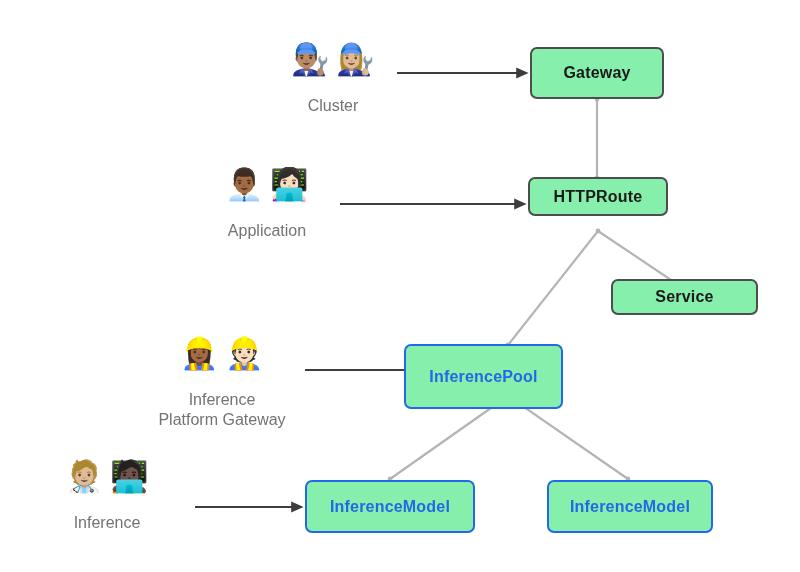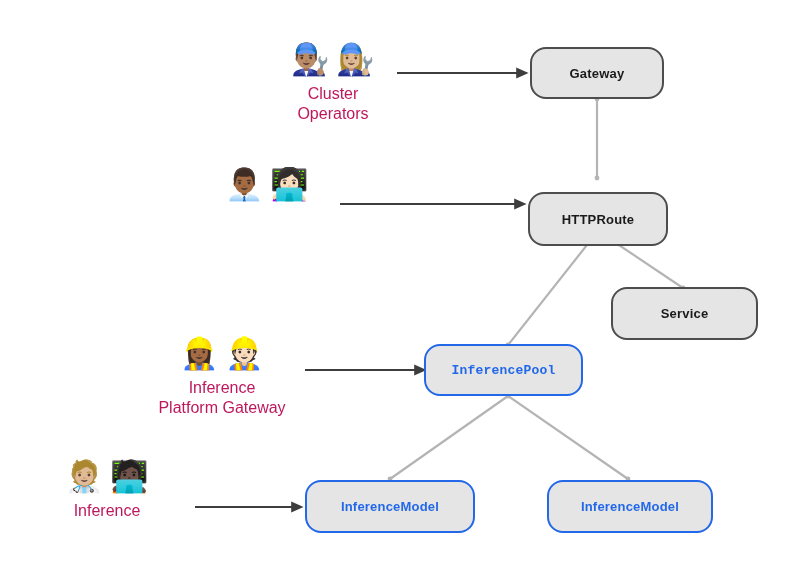--- a/index.html
+++ b/index.html
@@ -17,27 +17,27 @@
   }
   .edge-layer {
     position: absolute;
     left: 0;
     top: 0;
     z-index: 0;
   }
   .node {
     position: absolute;
     z-index: 2;
-    background: #e5e5e5;
-    border-radius: 16px;
+    background: #86efac;
+    border-radius: 7px;
     display: flex;
     align-items: center;
     justify-content: center;
     font-weight: bold;
-    font-size: 13px;
+    font-size: 16px;
     box-sizing: border-box;
     letter-spacing: 0.2px;
   }
   .node.dark {
     border: 2px solid #4d4d4d;
     color: #1a1a1a;
   }
   .node.blue {
     border: 2px solid #2268e8;
     color: #2268e8;
@@ -52,22 +52,22 @@
     font-size: 31px;
     line-height: 44px;
     white-space: nowrap;
   }
   .actor .emojis span {
     margin: 0 3px;
   }
   .actor .actor-label {
     font-size: 16px;
     line-height: 20px;
-    color: #be185d;
-    margin-top: 2px;
+    color: #737373;
+    margin-top: 14px;
   }
 </style>
 </head>
 <body>
 
 <div class="canvas">
 
   <svg class="edge-layer" width="800" height="572" viewBox="0 0 800 572">
     <defs>
       <marker id="arrowhead" markerWidth="6.4" markerHeight="6" refX="0.4" refY="3" orient="auto" markerUnits="strokeWidth">
@@ -98,55 +98,55 @@
       <line x1="340" y1="204" x2="515" y2="204" marker-end="url(#arrowhead)"></line>
       <line x1="305" y1="370" x2="415" y2="370" marker-end="url(#arrowhead)"></line>
       <line x1="195" y1="507" x2="292" y2="507" marker-end="url(#arrowhead)"></line>
     </g>
   </svg>
 
   <div class="node dark" style="left:530px; top:47px; width:134px; height:52px;">
     <span>Gateway</span>
   </div>
 
-  <div class="node dark" style="left:528px; top:192px; width:140px; height:54px;">
+  <div class="node dark" style="left:528px; top:177px; width:140px; height:39px;">
     <span>HTTPRoute</span>
   </div>
 
-  <div class="node dark" style="left:611px; top:287px; width:147px; height:53px;">
+  <div class="node dark" style="left:611px; top:279px; width:147px; height:36px;">
     <span>Service</span>
   </div>
 
-  <div class="node blue" style="left:424px; top:344px; width:159px; height:52px;font-family:Liberation Mono, monospace;">
+  <div class="node blue" style="left:404px; top:344px; width:159px; height:65px;">
     <span>InferencePool</span>
   </div>
 
   <div class="node blue" style="left:305px; top:480px; width:170px; height:53px;">
     <span>InferenceModel</span>
   </div>
 
   <div class="node blue" style="left:547px; top:480px; width:166px; height:53px;">
     <span>InferenceModel</span>
   </div>
 
   <div class="actor" style="left:248px; top:38px;">
     <div class="emojis">
       <span>👨🏽‍🔧</span><span>👩🏼‍🔧</span>
     </div>
     <div class="actor-label">
       <div>Cluster</div>
-      <div>Operators</div>
     </div>
   </div>
 
   <div class="actor" style="left:182px; top:163px;">
     <div class="emojis">
       <span>👨🏾‍💼</span><span>👩🏻‍💻</span>
     </div>
     <div class="actor-label">
+      <div>Application</div>
     </div>
   </div>
 
   <div class="actor" style="left:137px; top:332px;">
     <div class="emojis">
       <span>👷🏾‍♀️</span><span>👷🏻</span>
     </div>
     <div class="actor-label">
       <div>Inference</div>
       <div>Platform Gateway</div>

